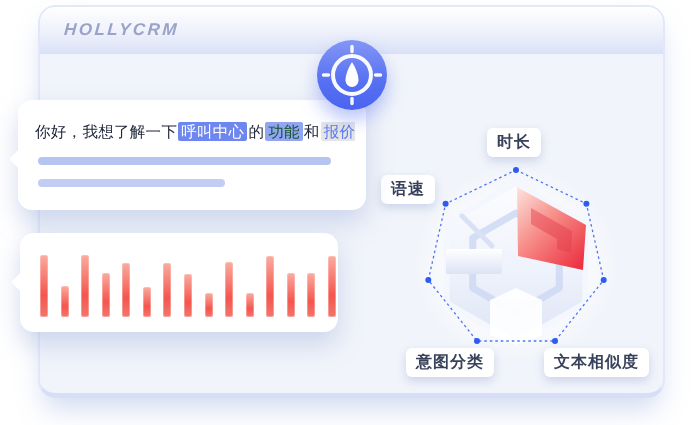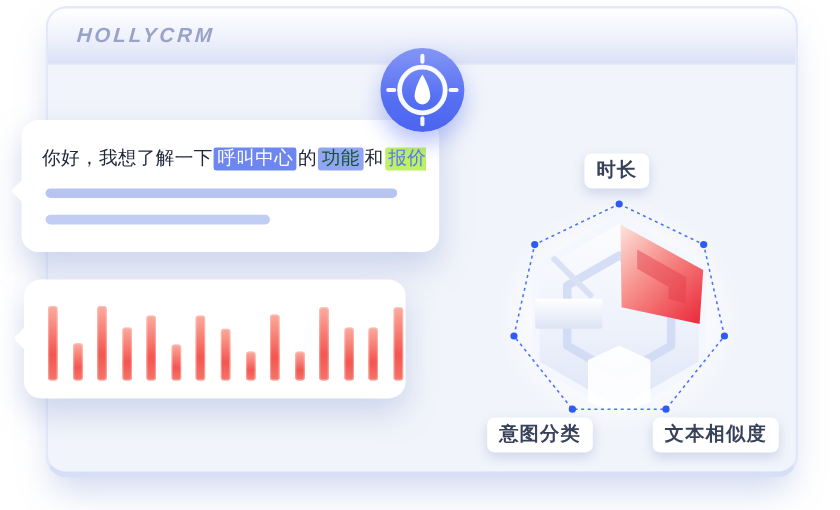--- a/index.html
+++ b/index.html
@@ -150,23 +150,24 @@
       <circle cx="555" cy="341" r="3"></circle>
       <circle cx="477" cy="341" r="3"></circle>
       <circle cx="428.3" cy="280" r="3"></circle>
       <circle cx="445.6" cy="203.8" r="3"></circle>
     </g>
   </svg>
 
   <div class="pill" style="left:487px;top:128px">时长</div>
   <div class="pill" style="left:406px;top:348px">意图分类</div>
   <div class="pill" style="left:544px;top:348px">文本相似度</div>
+  <div class="pill" style="left:381px;top:175px">语速</div>
 
   <div class="chat-card">
-    <div class="chat-text" id="chat-text"><span>你好，我想了解一下</span><span class="hl" style="background: rgb(110, 135, 240); color: rgb(255, 255, 255);">呼叫中心</span><span>的</span><span class="hl" style="background: rgb(145, 165, 243); color: #14532d;">功能</span><span>和</span><span class="hl" style="background: #bef264; color: rgb(90, 120, 238);">报价</span></div>
+    <div class="chat-text" id="chat-text"><span>你好，我想了解一下</span><span class="hl" style="background: rgb(110, 135, 240); color: rgb(255, 255, 255);">呼叫中心</span><span>的</span><span class="hl" style="background: rgb(145, 165, 243); color: #14532d;">功能</span><span>和</span><span class="hl" style="background: #e5e5e5; color: rgb(90, 120, 238);">报价</span></div>
     <div class="skeleton-line line1"></div>
     <div class="skeleton-line line2"></div>
   </div>
 
   <div class="gauge">
     <svg width="70" height="70" viewBox="-35 -35 70 70" xmlns="http://www.w3.org/2000/svg">
       <circle r="19" fill="none" stroke="#ffffff" stroke-width="4" opacity="0.96"></circle>
       <g stroke="#ffffff" stroke-width="3.4" stroke-linecap="round" opacity="0.96">
         <line x1="0" y1="-23.5" x2="0" y2="-28.5"></line>
         <line x1="0" y1="23.5" x2="0" y2="28.5"></line>

